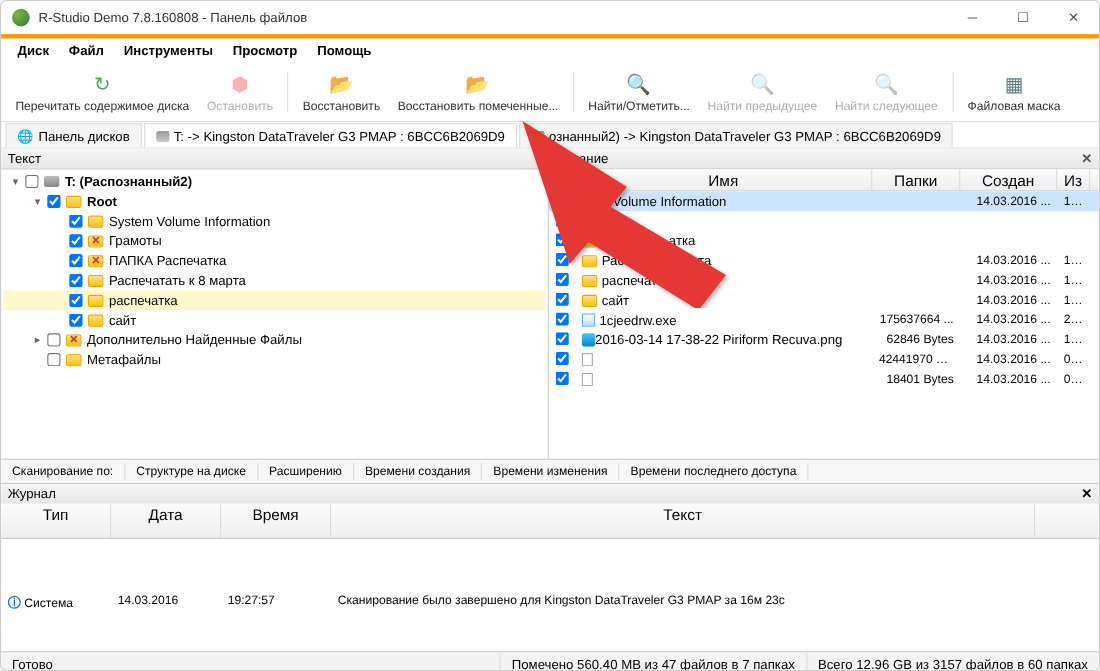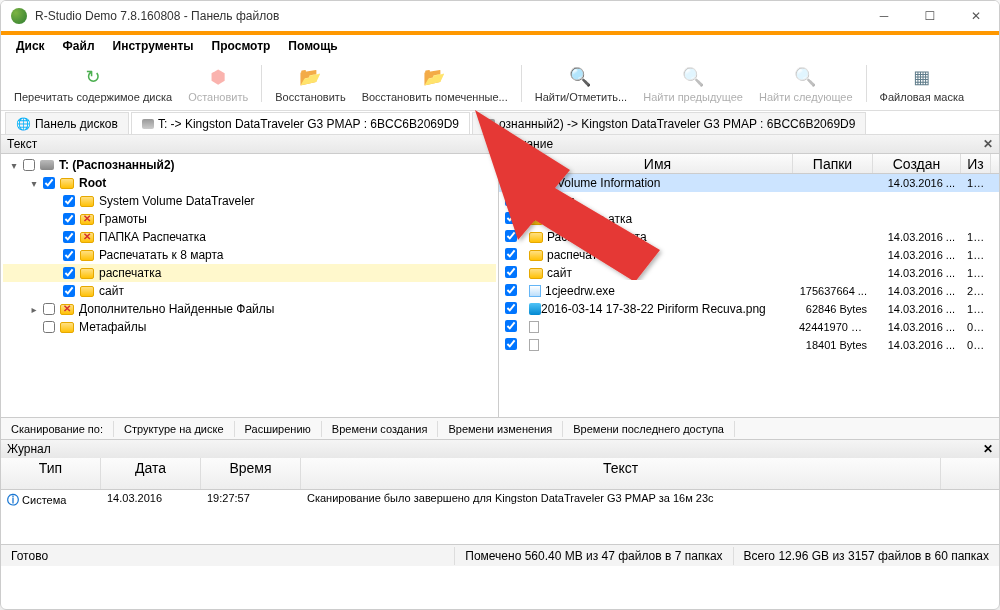--- a/index.html
+++ b/index.html
@@ -54,21 +54,21 @@
 .grow.selected { background: #cce4ff; }
 .gcell { padding: 0 6px; font-size: 11px; white-space: nowrap; overflow: hidden; text-overflow: ellipsis; }
 
 .sort-row { display: flex; border-top: 1px solid #ccc; height: 22px; align-items: center; background: #f8f8f8; }
 .sort-row .scell { border-right: 1px solid #ddd; padding: 2px 10px; font-size: 11px; cursor: pointer; }
 
 .journal { border-top: 1px solid #ccc; }
 .journal-header { background: linear-gradient(#f5f5f5,#e8e8e8); padding: 2px 6px; font-size: 11px; display: flex; align-items: flex-end; }
 .journal-header .xbtn { margin-left: auto; cursor: pointer; font-weight: bold; }
 .journal-grid-header { display: flex; height: 32px; background: linear-gradient(#fcfcfc,#eee); border-bottom: 1px solid #ccc; }
-.journal-body { height: 54px; overflow: auto; }
+.journal-body { height: 54px; overflow: auto; margin-top: 48px; }
 .jrow { display: flex; padding: 1px 0; }
 .jcell { padding: 1px 6px; font-size: 11px; }
 
 .statusbar { display: flex; height: 22px; border-top: 1px solid #ccc; background: #f4f4f4; align-items: center; font-size: 11px; }
 .sbcell { padding: 2px 10px; border-left: 1px solid #ddd; }
 .sbcell:first-child { border-left: none; flex: 0 0 auto; }
 .sbspacer { flex: 1; }
 
 .arrow-overlay { position: absolute; left: 440px; top: 110px; pointer-events: none; z-index: 100; }
 .arrow-body { width: 260px; height: 170px; }
@@ -177,21 +177,21 @@
           <span style="font-weight:bold">Root</span>
         </div>
         <div class="tree-row">
           <span class="indent"></span>
           <span class="indent"></span>
           <span class="tw"></span>
           <input type="checkbox" class="cb" checked="" style="">
           <span class="fico">
             <span class="folder-ico"></span>
           </span>
-          <span style="">System Volume DataTraveler</span>
+          <span style="">System Volume Information</span>
         </div>
         <div class="tree-row">
           <span class="indent"></span>
           <span class="indent"></span>
           <span class="tw"></span>
           <input type="checkbox" class="cb" checked="" style="">
           <span class="fico">
             <span class="folder-ico del"></span>
           </span>
           <span style="">Грамоты</span>

